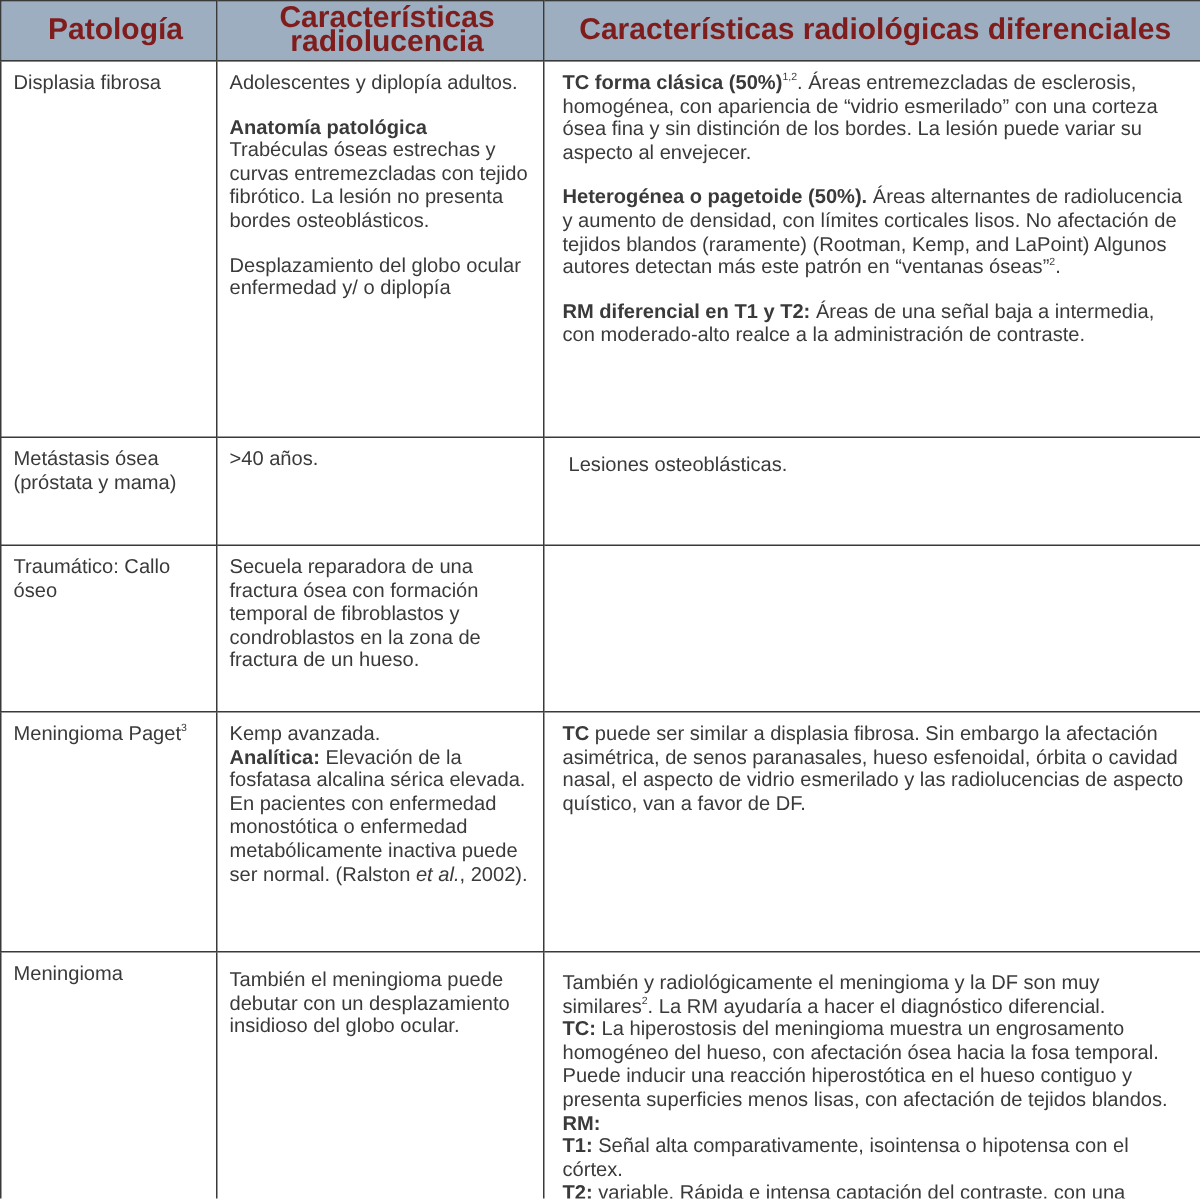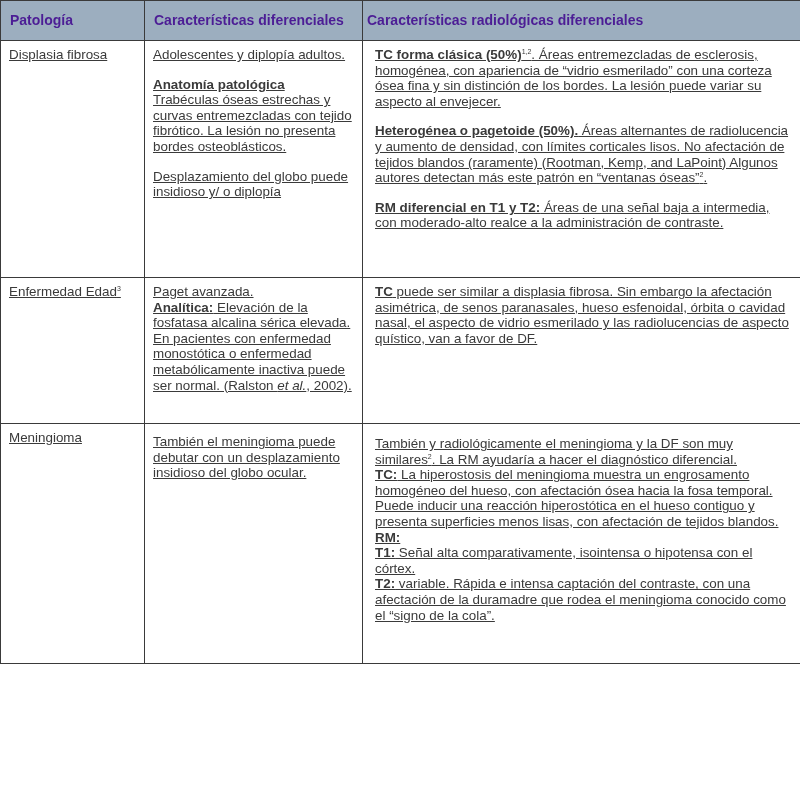--- a/index.html
+++ b/index.html
@@ -2,23 +2,23 @@
 <html><head>
 <meta charset="utf-8">
 <style>
   html, body { margin: 0; padding: 0; background: #ffffff; }
   body { width: 800px; height: 799px; overflow: hidden; font-family: "Liberation Sans", sans-serif; color: #3a3a3a; }
   table.dd { border-collapse: collapse; width: 800px; table-layout: fixed; }
   table.dd col.c1 { width: 144px; }
   table.dd col.c2 { width: 218px; }
   table.dd col.c3 { width: 438px; }
   table.dd th, table.dd td { border: 1px solid #3a3a3a; vertical-align: top; font-size: 13.4px; line-height: 15.6px; }
-  table.dd th { background: #9caebf; color: #4c1d95; font-weight: bold; text-align: left; font-size: 14px; height: 39px; padding: 0 0 0 9px; vertical-align: middle; }
+  table.dd th { background: #9caebf; color: #7f1d1d; font-weight: bold; text-align: center; font-size: 20px; height: 39px; padding: 0 0 0 9px; vertical-align: middle; }
   table.dd th.h3 { padding-left: 4px; margin-top: 22px; }
-  table.dd td { padding: 6px 6px 2px 8px; text-decoration: underline; }
+  table.dd td { padding: 6px 6px 16px 8px; }
   table.dd td.c3 { padding-left: 12px; }
   table.dd td.c3.indent { padding-left: 16px; }
   .b { font-weight: bold; }
   sup { font-size: 7px; line-height: 0; vertical-align: super; }
   .para { margin: 0; }
   .mtop { margin-top: 14px; }
   tr.r1 td { height: 228px; }
   tr.r2 td { height: 45px; }
   tr.r3 td { height: 88px; }
   tr.r4 td { height: 137px; }
@@ -29,47 +29,57 @@
 
 <table class="dd">
   <colgroup>
       <col class="c1">
       <col class="c2">
       <col class="c3">
     </colgroup>
   <thead>
     <tr>
       <th>Patología</th>
-      <th>Características diferenciales</th>
+      <th>Características radiolucencia</th>
       <th class="h3">Características radiológicas diferenciales</th>
     </tr>
   </thead>
   <tbody>
 
     <tr class="r1">
       <td>Displasia fibrosa</td>
       <td>
         <p class="para">Adolescentes y diplopía adultos.</p>
         <p class="para mtop b">Anatomía patológica</p>
         <p class="para">Trabéculas óseas estrechas y curvas entremezcladas con tejido fibrótico. La lesión no presenta bordes osteoblásticos.</p>
-        <p class="para mtop">Desplazamiento del globo puede insidioso y/ o diplopía</p>
+        <p class="para mtop">Desplazamiento del globo ocular enfermedad y/ o diplopía</p>
       </td>
       <td class="c3">
         <p class="para"><span class="b">TC forma clásica (50%)</span><sup>1,2</sup><span>. Áreas entremezcladas de esclerosis, homogénea, con apariencia de “vidrio esmerilado” con una corteza ósea fina y sin distinción de los bordes. La lesión puede variar su aspecto al envejecer.</span></p>
         <p class="para mtop"><span class="b">Heterogénea o pagetoide (50%).</span><span> Áreas alternantes de radiolucencia y aumento de densidad, con límites corticales lisos. No afectación de tejidos blandos (raramente) (Rootman, Kemp, and LaPoint) Algunos autores detectan más este patrón en “ventanas óseas”</span><sup>2</sup><span>.</span></p>
         <p class="para mtop"><span class="b">RM diferencial en T1 y T2:</span><span> Áreas de una señal baja a intermedia, con moderado-alto realce a la administración de contraste.</span></p>
       </td>
     </tr>
 
+    <tr class="r2">
+      <td>Metástasis ósea (próstata y mama)</td>
+      <td>&gt;40 años.</td>
+      <td class="c3 indent" style="padding-top:10px;">Lesiones osteoblásticas.</td>
+    </tr>
 
+    <tr class="r3">
+      <td>Traumático: Callo óseo</td>
+      <td>Secuela reparadora de una fractura ósea con formación temporal de fibroblastos y condroblastos en la zona de fractura de un hueso.</td>
+      <td class="c3"></td>
+    </tr>
 
     <tr class="r4">
-      <td><span>Enfermedad Edad</span><sup>3</sup></td>
+      <td><span>Meningioma Paget</span><sup>3</sup></td>
       <td>
-        <p class="para">Paget avanzada.</p>
+        <p class="para">Kemp avanzada.</p>
         <p class="para"><span class="b">Analítica:</span><span> Elevación de la fosfatasa alcalina sérica elevada. En pacientes con enfermedad monostótica o enfermedad metabólicamente inactiva puede ser normal. (Ralston </span><i>et al.</i><span>, 2002).</span></p>
       </td>
       <td class="c3">
         <p class="para"><span class="b">TC</span><span> puede ser similar a displasia fibrosa. Sin embargo la afectación asimétrica, de senos paranasales, hueso esfenoidal, órbita o cavidad nasal, el aspecto de vidrio esmerilado y las radiolucencias de aspecto quístico, van a favor de DF.</span></p>
       </td>
     </tr>
 
     <tr class="r5">
       <td>Meningioma</td>
       <td style="padding-top:10px;">También el meningioma puede debutar con un desplazamiento insidioso del globo ocular.</td>

